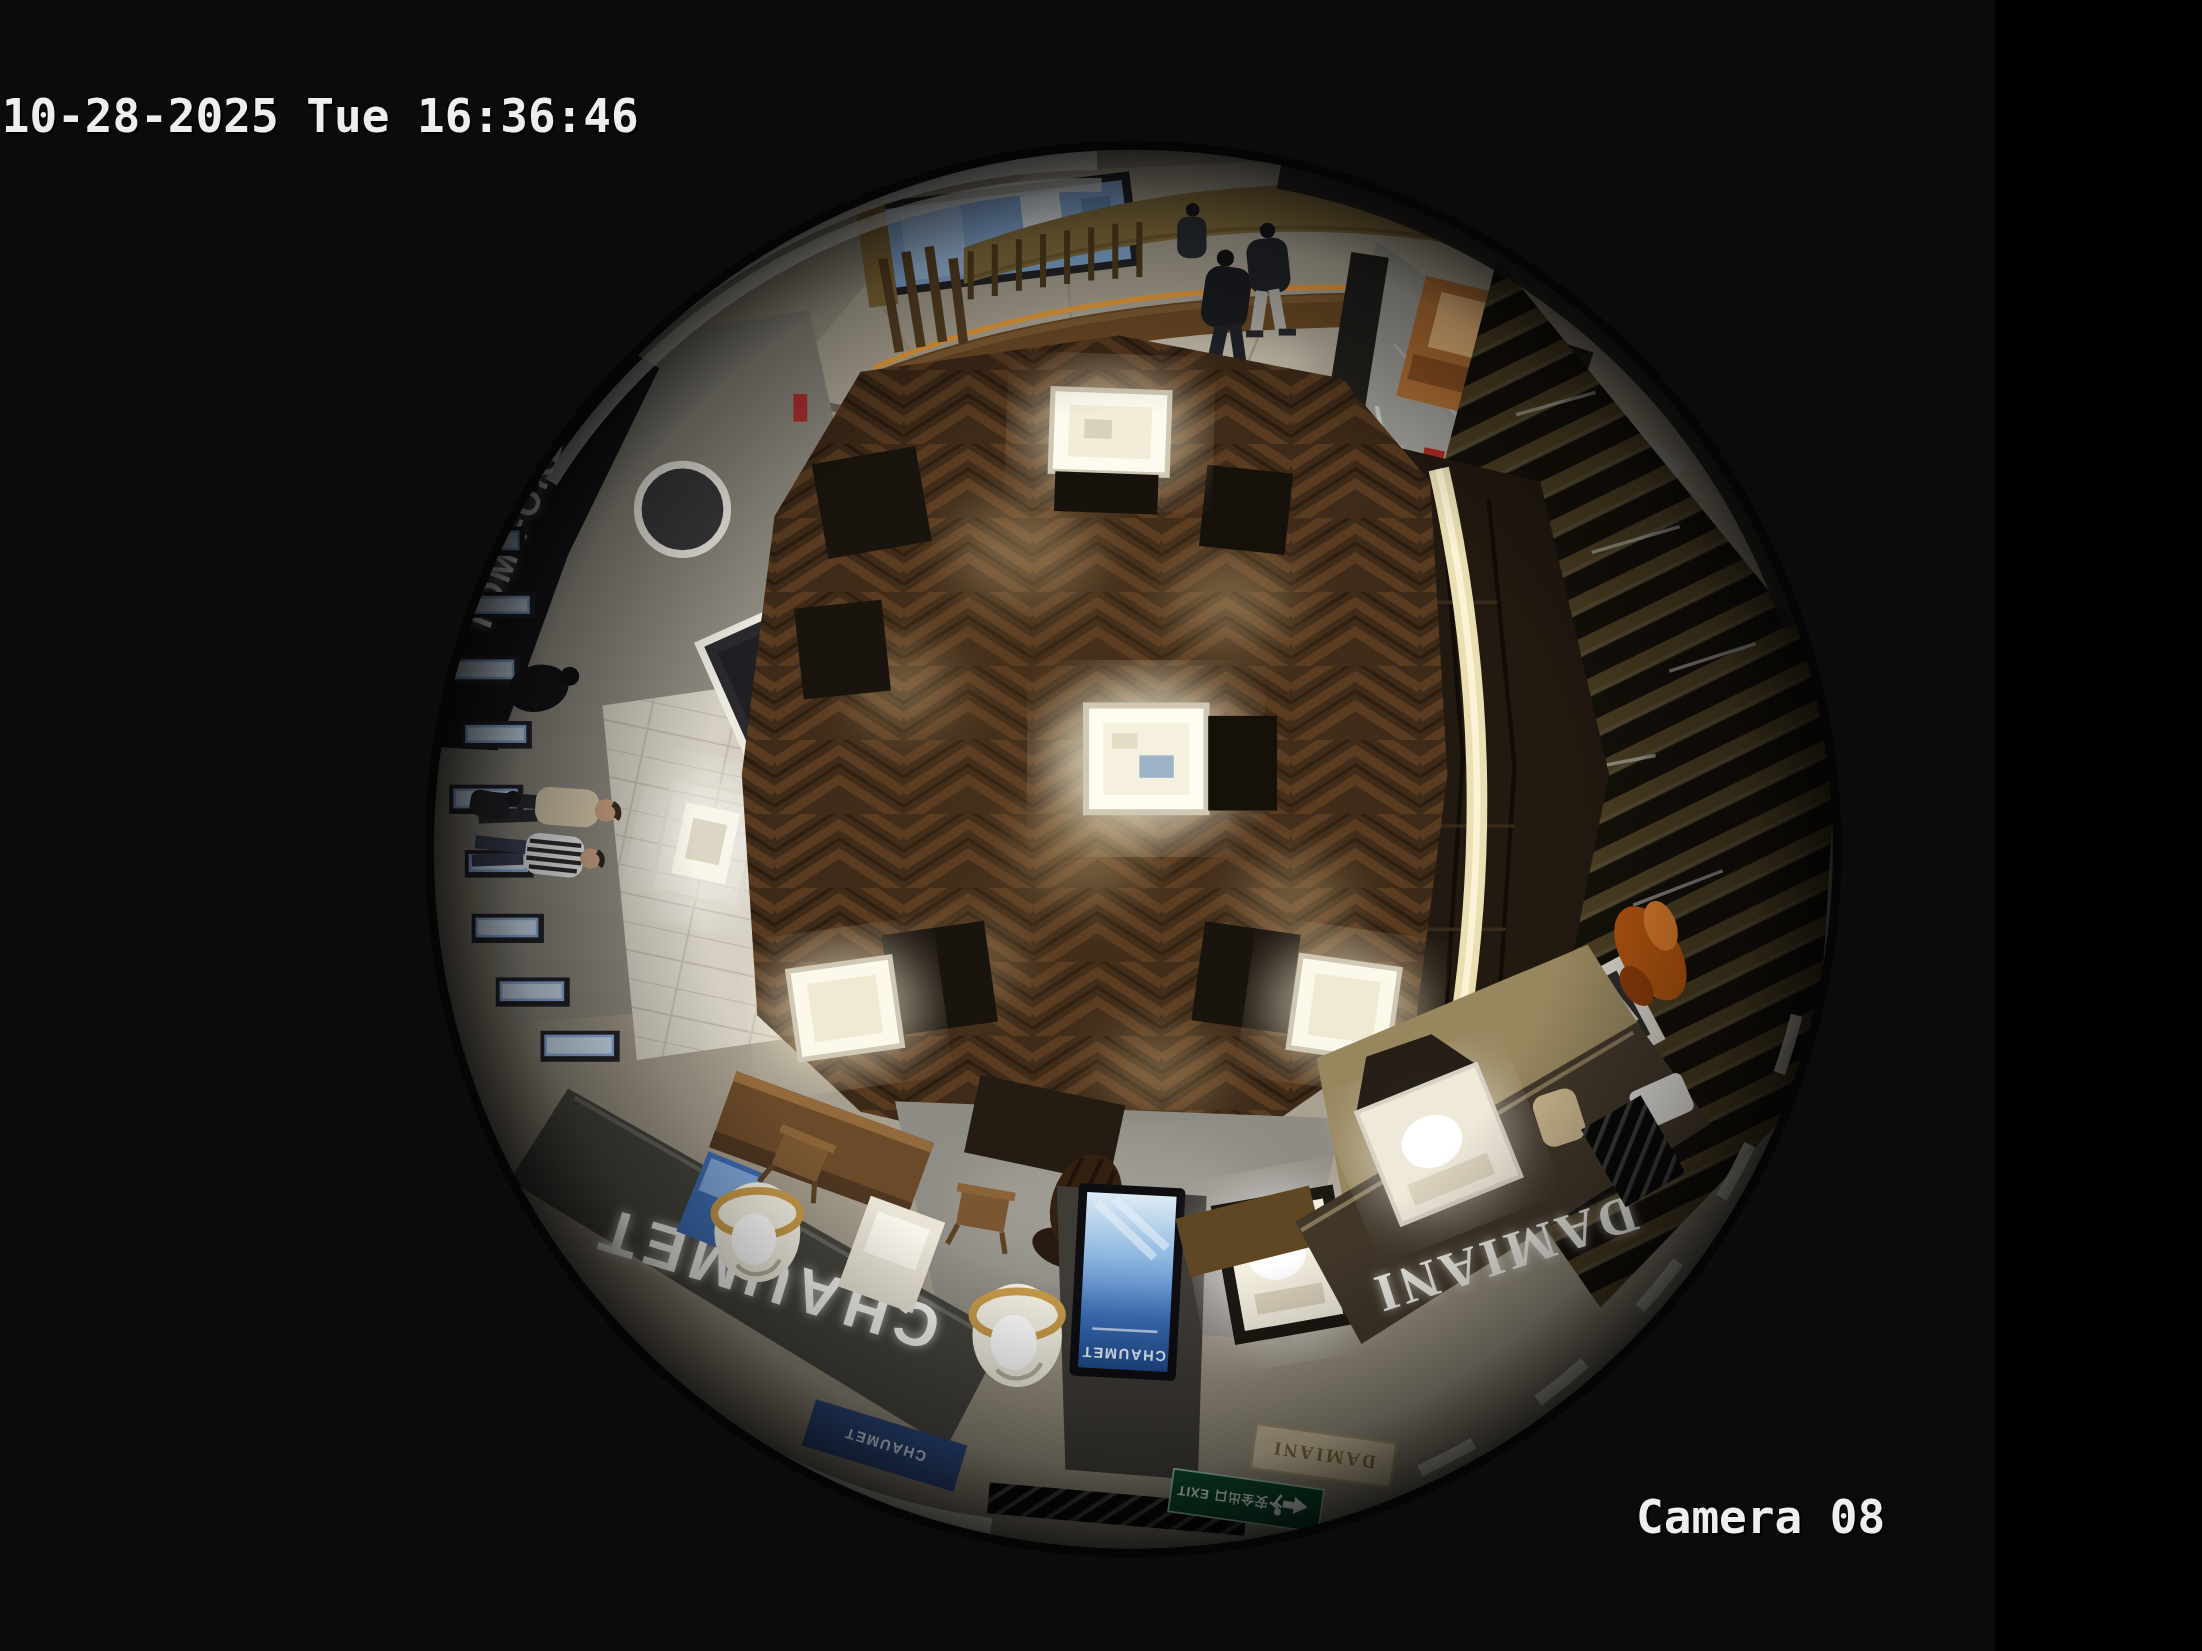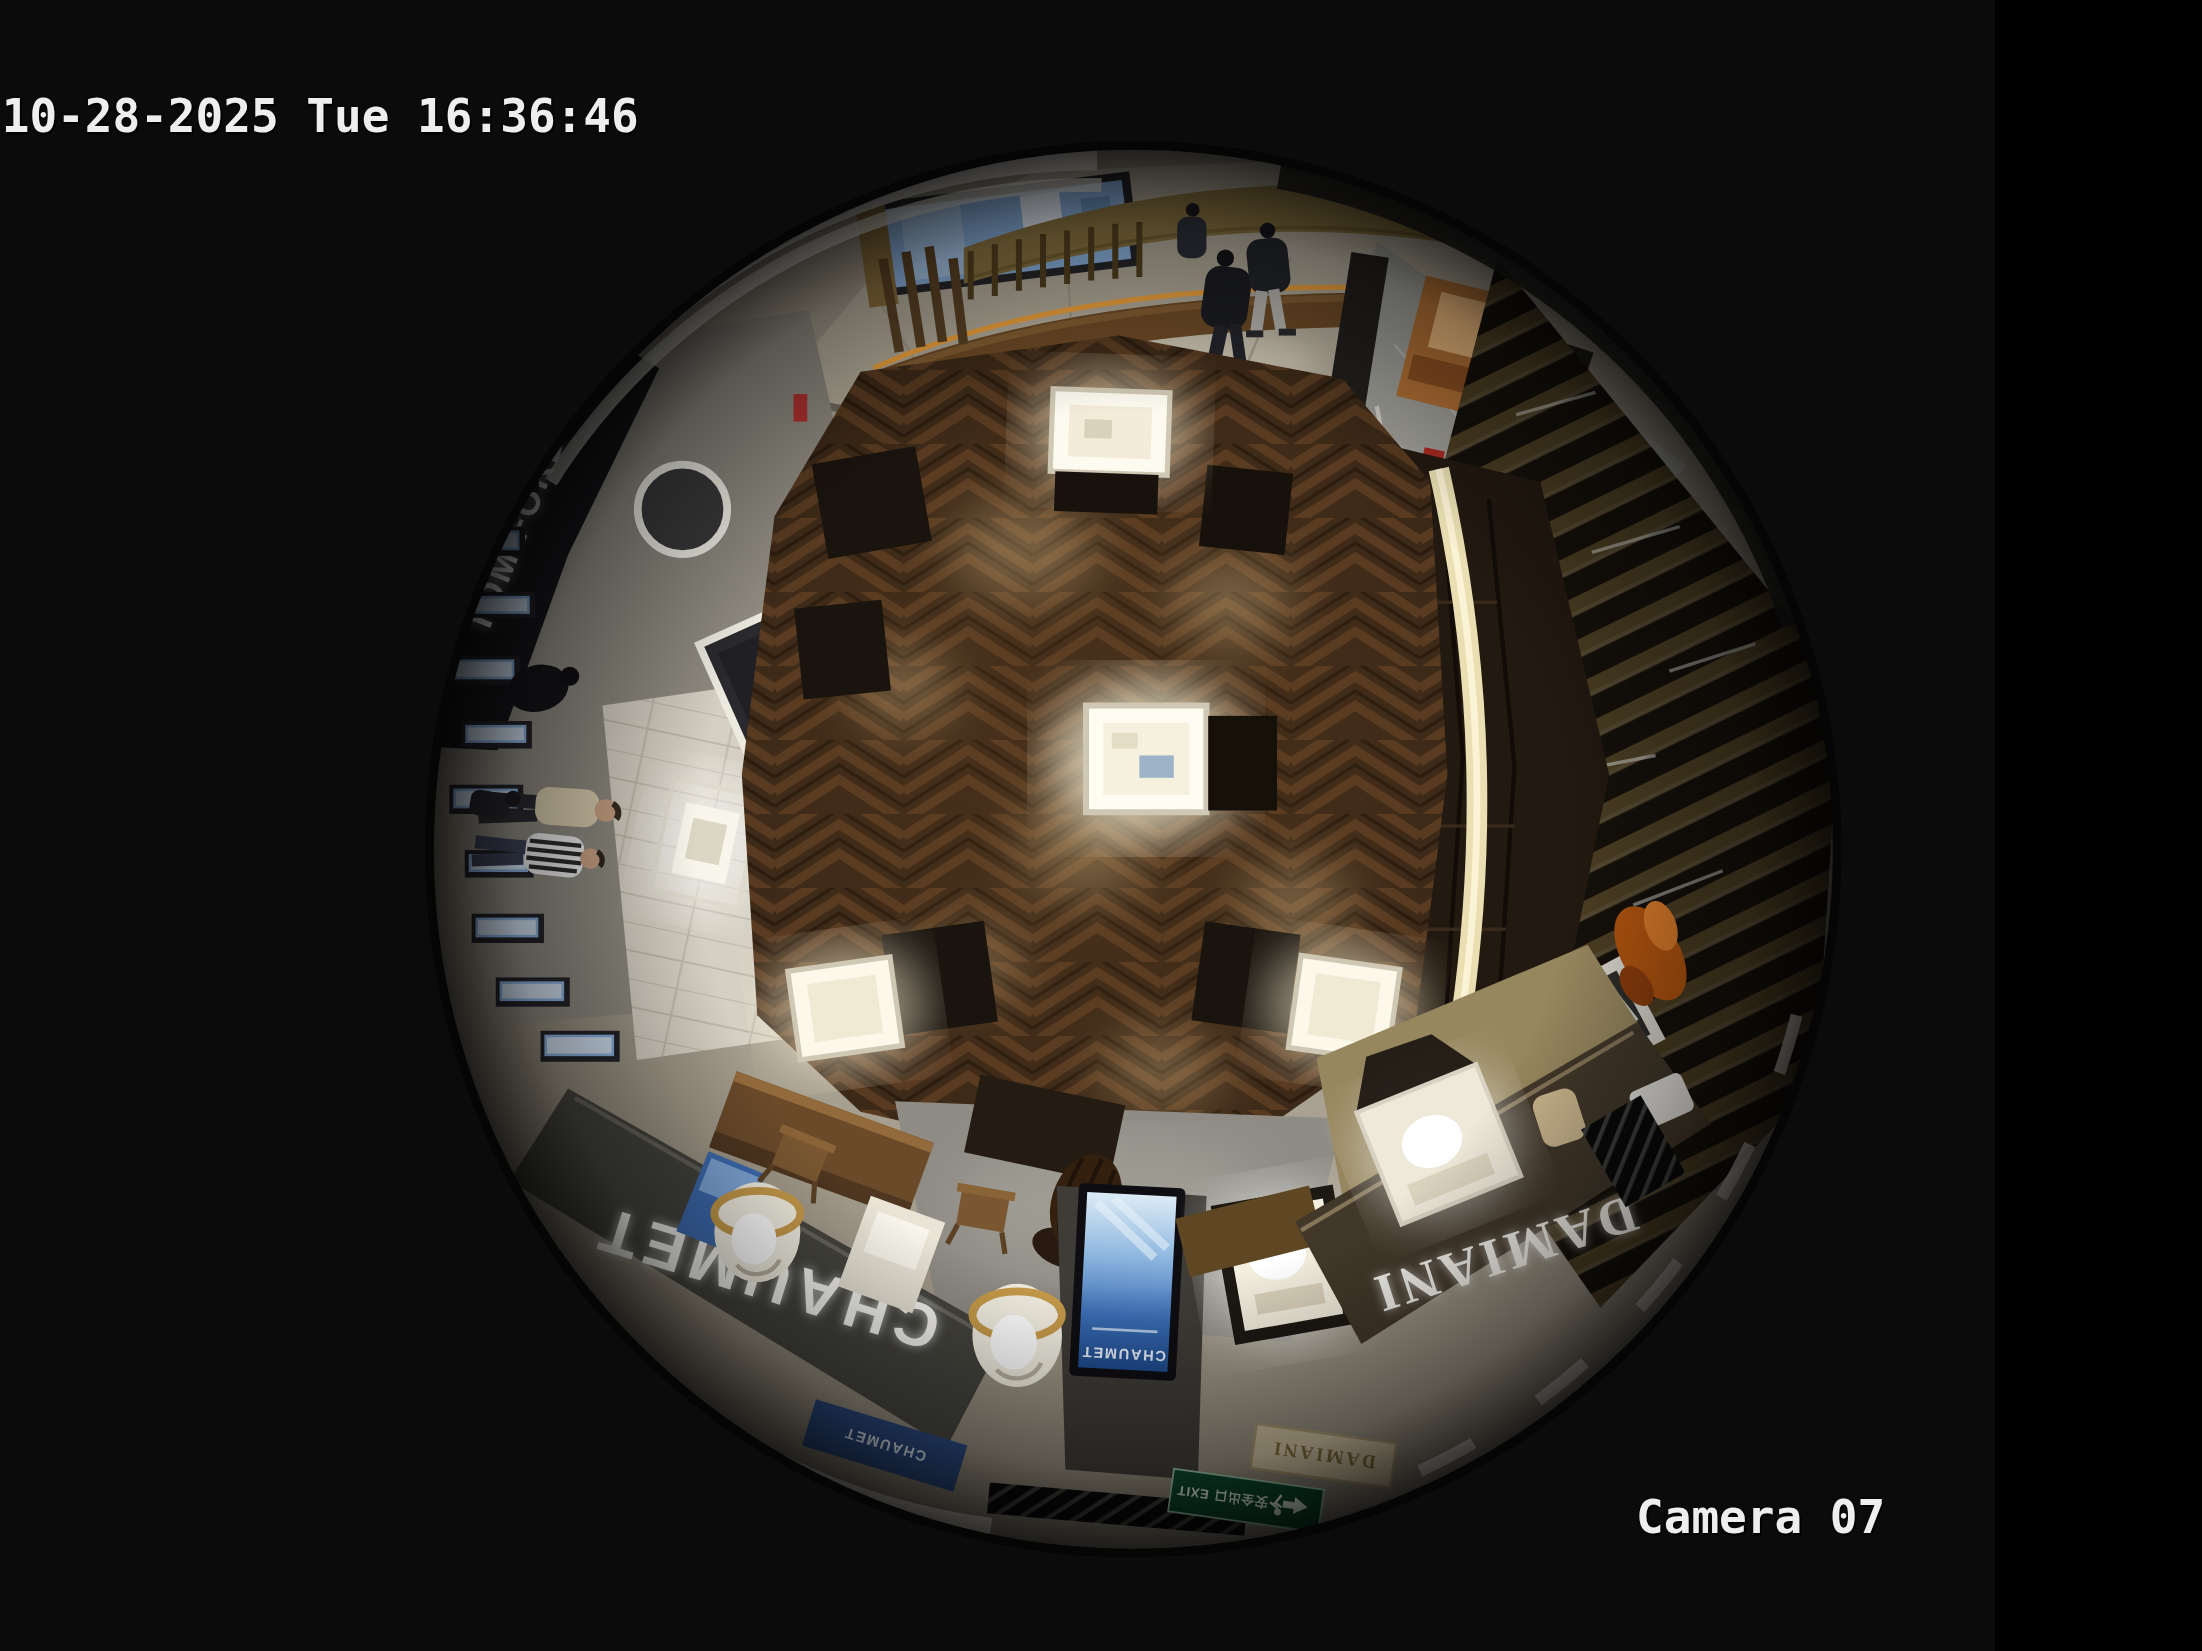--- a/index.html
+++ b/index.html
@@ -470,16 +470,16 @@
     <path d="M 575,585 A 795 795 0 0 1 1275,172" stroke="#e9e6dd" stroke-width="52" fill="none" opacity="0.95"></path>
     <path d="M 640,560 A 740 740 0 0 1 1280,215" stroke="#f4f2ea" stroke-width="16" fill="none" opacity="0.75"></path>
     <path d="M 1490,185 A 800 800 0 0 1 2105,720" stroke="#242321" stroke-width="70" fill="none" opacity="0.9"></path>
     <circle cx="1317" cy="987" r="818" fill="url(#vignette)"></circle>
   </g>
 
   <circle cx="1317" cy="987" r="818" fill="none" stroke="#050505" stroke-width="10"></circle>
 </svg>
 
 <div class="osd" id="osd-ts">10-28-2025 Tue 16:36:46</div>
-<div class="osd" id="osd-cam">Camera 07</div>
+<div class="osd" id="osd-cam">Camera 08</div>
 
 </div>
 
 
 </body></html>

